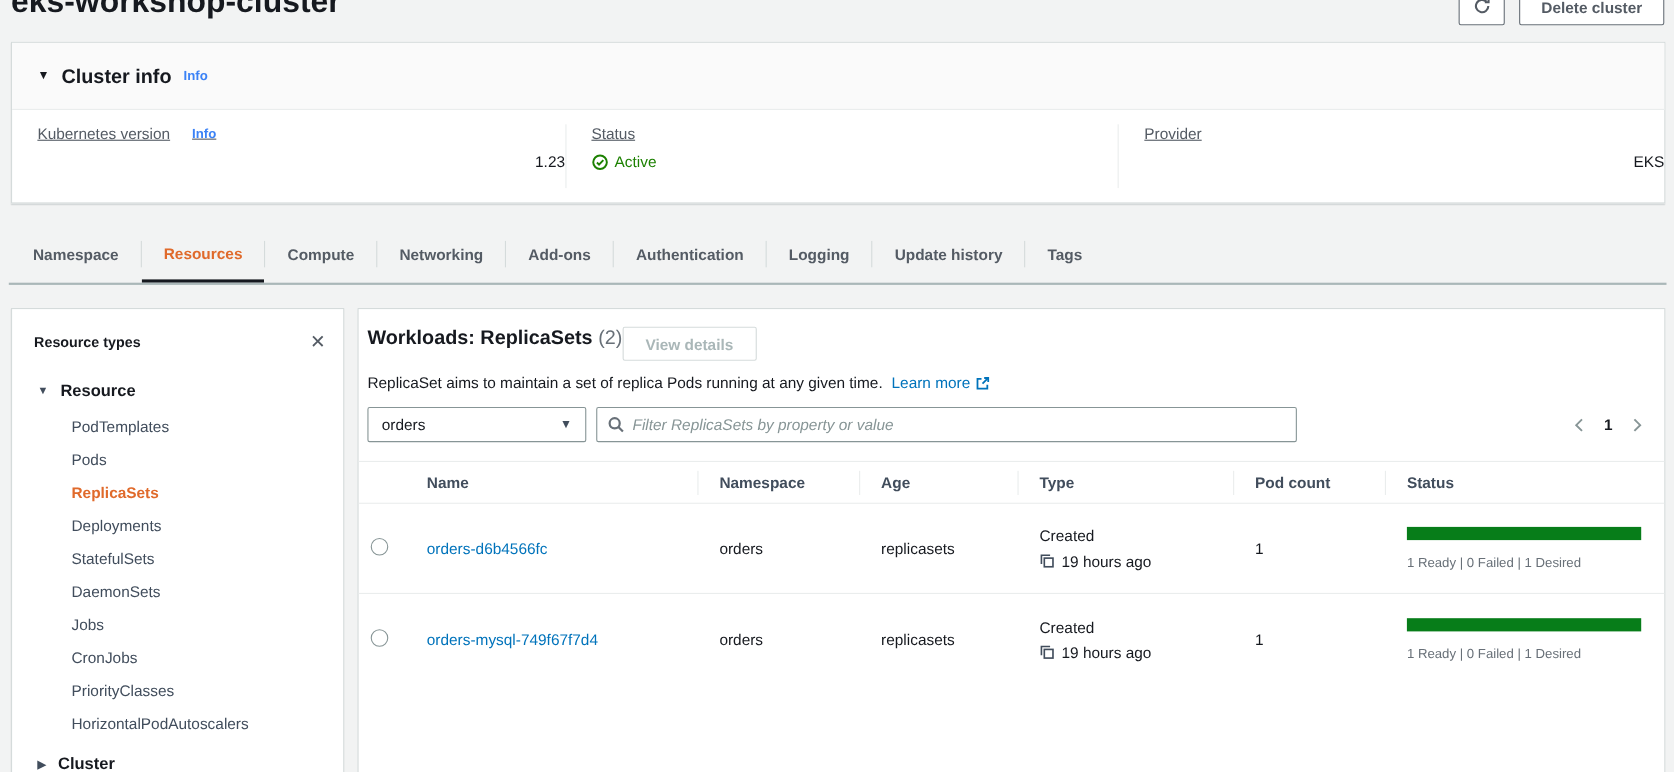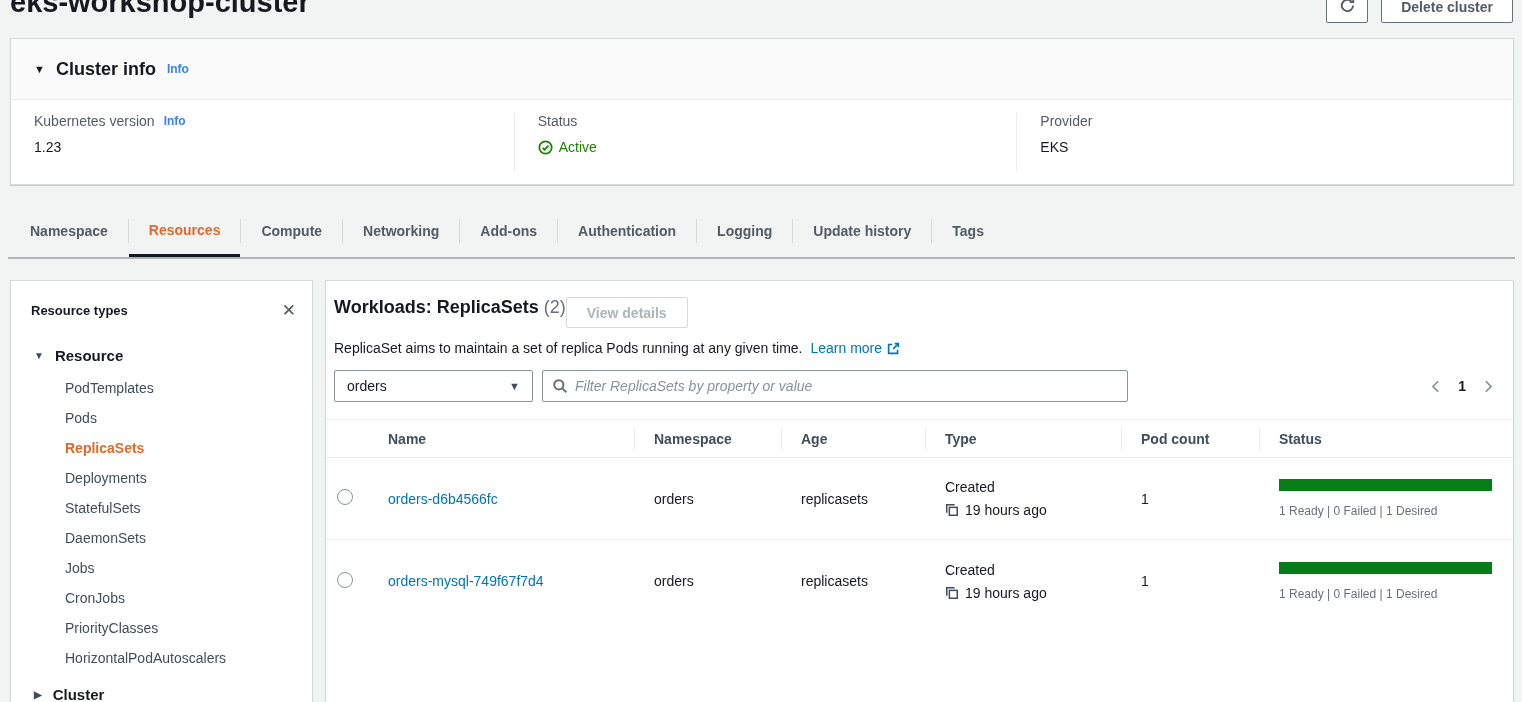--- a/index.html
+++ b/index.html
@@ -24,22 +24,22 @@
   .cluster-info { left:10px; right:8px; top:38px; height:147px; }
   .ci-header { height:61px; background:#fafafa; border-bottom:1px solid #eaeded;
                display:flex; align-items:center; padding-left:23px; gap:11px; }
   .caret { font-size:11px; color:#16191f; }
   .ci-title { font-size:18px; font-weight:700; }
   .info-link { color:#3b82f6; font-size:12px; font-weight:700; text-decoration:none; cursor:pointer; }
   .ci-body { display:flex; height:84px; padding:13px 0; }
   .ci-col { width:504px; padding-left:23px; }
   .ci-col + .ci-col { border-left:1px solid #eaeded; }
   .ci-col-3 { width:498px; }
-  .ci-label { font-size:14px; color:#545b64; display:flex; gap:9px; align-items:center; }
-  .ci-value { margin-top:10px; font-size:14px; color:#16191f; }
+  .ci-label { font-size:14px; color:#545b64; display:flex; gap:20px; align-items:center;text-decoration:underline; }
+  .ci-value { margin-top:10px; font-size:14px; color:#16191f;text-align:right; }
   .status-active { color:#1d8102; display:flex; align-items:center; gap:6px; font-weight:400; }
   
   .tabs { position:absolute; left:10px; top:205px; height:52px; display:flex; align-items:center; }
   .tab { height:52px; display:flex; align-items:center; padding:0 20px; font-size:14px;
          font-weight:700; color:#545b64; cursor:pointer; }
   .tab.active { color:#e06a2b; border-bottom:3px solid #16191f; }
   .tab-divider { width:1px; height:24px; background:#d5dbdb; }
   .tabs-baseline { position:absolute; left:8px; right:7px; top:257px; height:2px; background:#aab7b8; }
   
   .sidebar { left:10px; top:280px; width:303px; height:450px; }
@@ -66,21 +66,21 @@
                   font-family:inherit; cursor:not-allowed; }
   .main-desc { padding-left:8px; margin-top:12px; font-size:14px; color:#16191f;
                display:flex; align-items:center; gap:8px; }
   .desc-link { color:#0073bb; text-decoration:none; cursor:pointer; display:flex;
                align-items:center; gap:5px; }
   .controls { display:flex; align-items:center; padding-left:8px; margin-top:14px; }
   .dropdown { width:199px; height:32px; border:1px solid #879596; border-radius:2px;
               background:#fff; display:flex; align-items:center; justify-content:space-between;
               padding:0 12px; font-size:14px; cursor:pointer; }
   .dd-caret { color:#414d5c; font-size:11px; }
-  .searchbox { width:586px; height:32px; margin-left:9px; border:1px solid #879596;
+  .searchbox { width:637px; height:32px; margin-left:9px; border:1px solid #879596;
                border-radius:2px; background:#fff; display:flex; align-items:center;
                padding:0 9px; gap:7px; }
   .searchbox input { border:none; outline:none; flex:1; font-size:14px; color:#16191f;
                      font-family:inherit; background:transparent; }
   .searchbox input::placeholder { color:#879596; font-style:italic; }
   .pagination { margin-left:auto; margin-right:18px; display:flex; align-items:center; gap:15px; }
   .page-btn { background:none; border:none; cursor:pointer; display:flex; align-items:center; padding:0; }
   .page-num { font-weight:700; font-size:14px; color:#16191f; }
   
   .table { margin-top:17px; }

